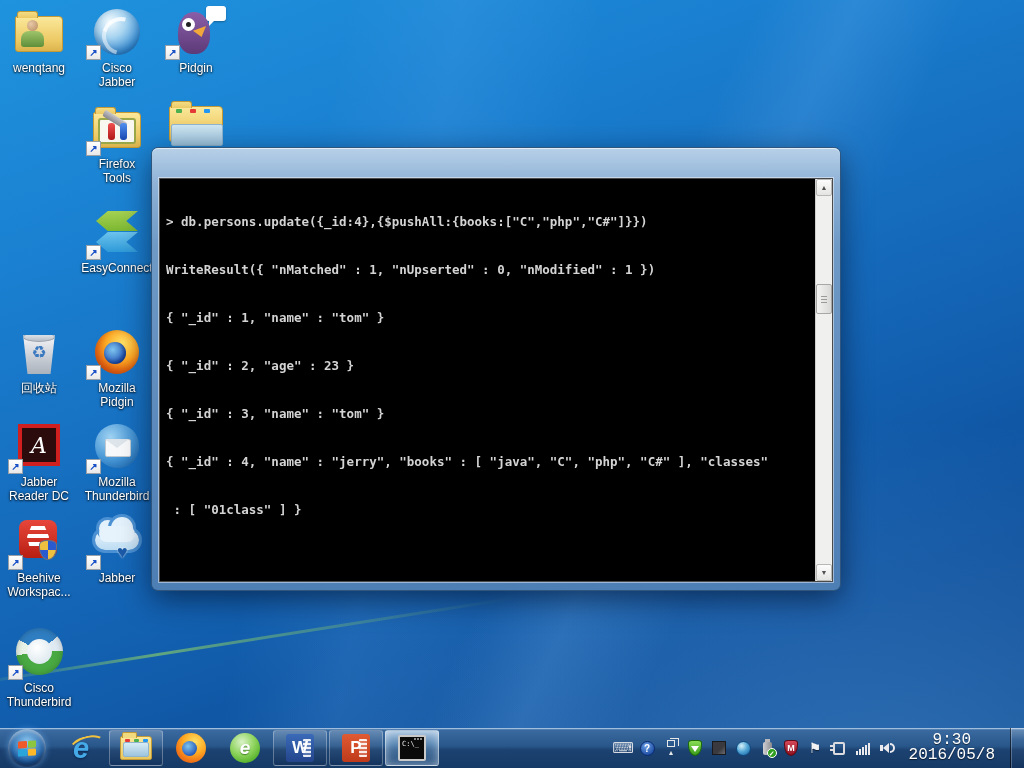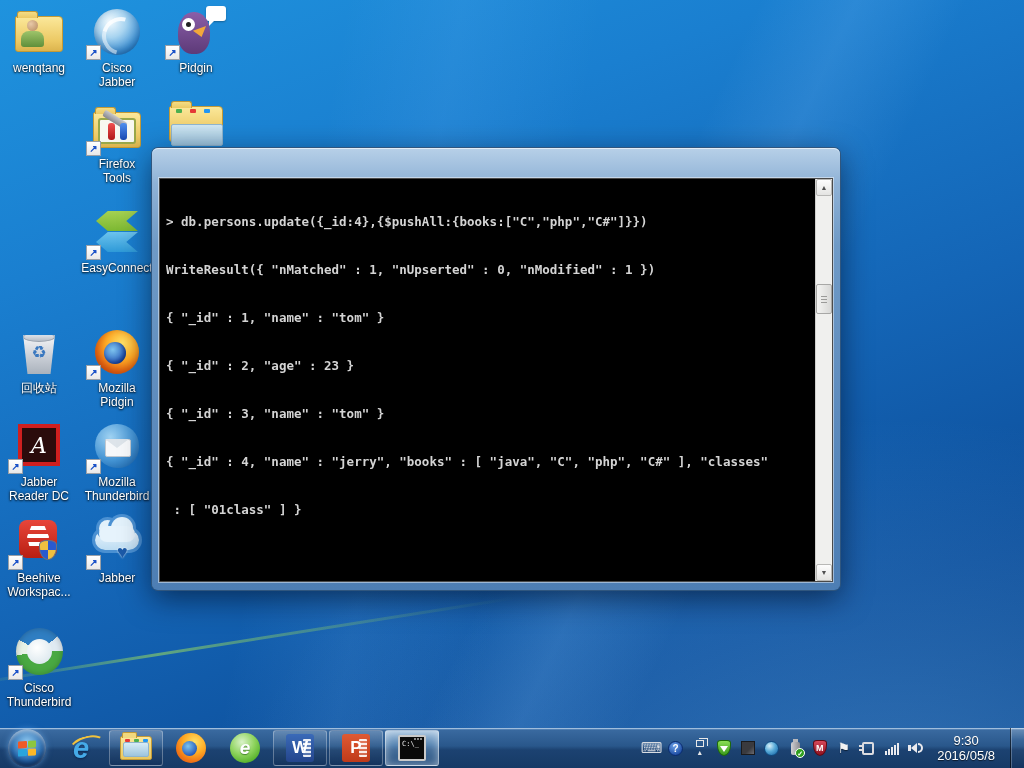--- a/index.html
+++ b/index.html
@@ -261,21 +261,21 @@
   .t-plug::before { content:""; position:absolute; left:-5px; top:1px; width:4px; height:2px; background:#dcdce0; box-shadow:0 4px 0 #dcdce0; }
   .t-sig { display:flex; align-items:flex-end; gap:1px; height:13px; }
   .t-sig i { width:2px; background:#eaeaee; }
   .t-sig i:nth-child(1){height:4px;} .t-sig i:nth-child(2){height:6px;} .t-sig i:nth-child(3){height:8px;}
   .t-sig i:nth-child(4){height:10px;} .t-sig i:nth-child(5){height:12px;}
   .t-spk { display:flex; align-items:center; }
   .t-spk .cone { width:0; height:0; border-top:5px solid transparent; border-bottom:5px solid transparent; border-right:6px solid #eaeaee; }
   .t-spk .boxp { width:3px; height:6px; background:#eaeaee; }
   .t-spk .wave { width:5px; height:10px; border:2px solid #eaeaee; border-left:none; border-radius:0 8px 8px 0; margin-left:1px; }
 
-  .clock { color:#fff; font-size:13px; text-align:center; line-height:15px; padding:0 8px 0 6px; text-shadow:0 1px 1px rgba(0,0,0,.6); }
+  .clock { color:#fff; font-size:16px; text-align:center; line-height:15px; padding:0 8px 0 6px; text-shadow:0 1px 1px rgba(0,0,0,.6);font-family:Liberation Mono, monospace; }
   .show-desktop { width:14px; height:40px; border-left:1px solid rgba(0,0,0,.6); box-shadow:inset 1px 0 0 rgba(255,255,255,.25);
     background:linear-gradient(180deg, rgba(255,255,255,.25), rgba(255,255,255,.05) 30%, rgba(0,0,30,.1)); }
 </style>
 </head>
 <body>
 
 <div class="desktop">
 
   <div class="dicon" style="left:0px; top:6px">
     <div class="art">

